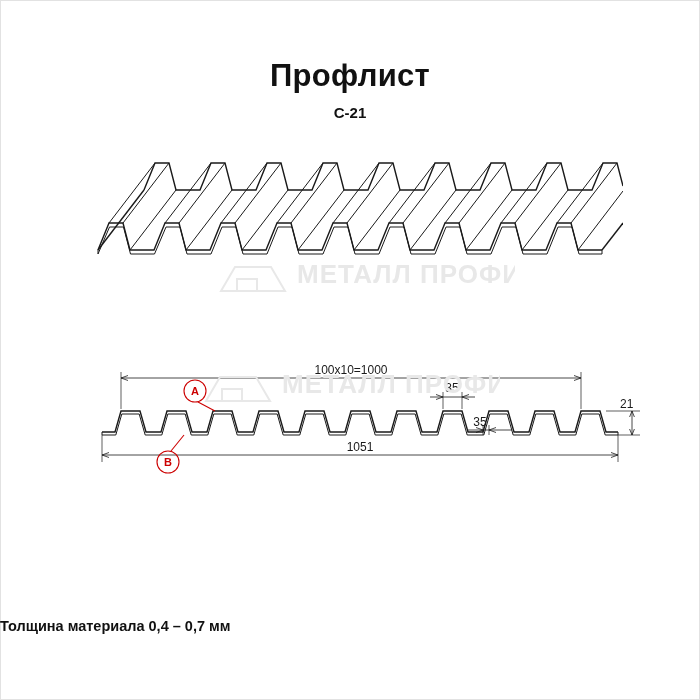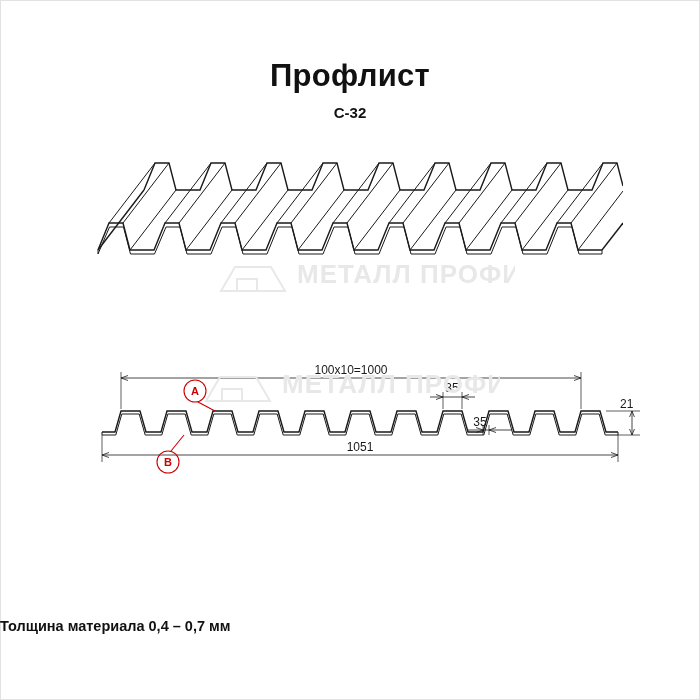--- a/index.html
+++ b/index.html
@@ -91,21 +91,21 @@
   .wm-shape { fill: none; stroke: #e8e8e8; stroke-width: 2; }
 </style>
 </head>
 <body>
 
 <div class="page">
 
   <div class="border-frame"></div>
 
   <div class="title">Профлист</div>
-  <div class="subtitle">С-32</div>
+  <div class="subtitle">С-21</div>
 
   <div class="iso-wrap">
     <svg width="545" height="120" viewBox="0 0 545 120">
       <g>
 
         <path class="profile-line" d="
           M 20,100
           L 31,73 L 45,73 L 52,100 L 76,100
           L 87,73 L 101,73 L 108,100 L 132,100
           L 143,73 L 157,73 L 164,100 L 188,100

